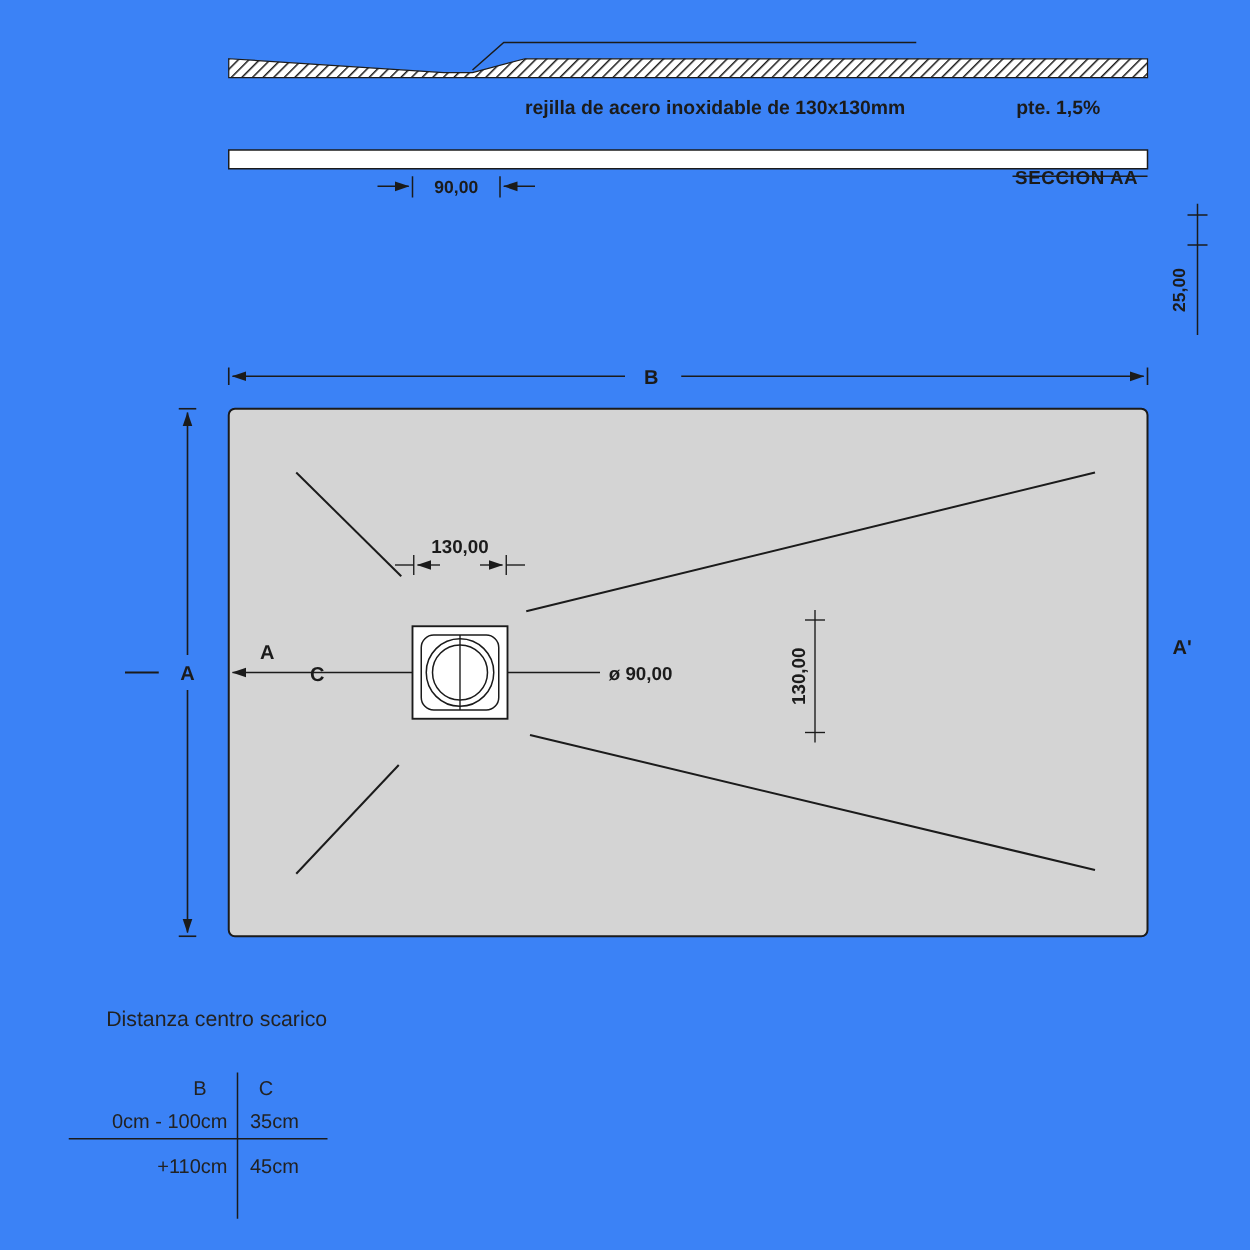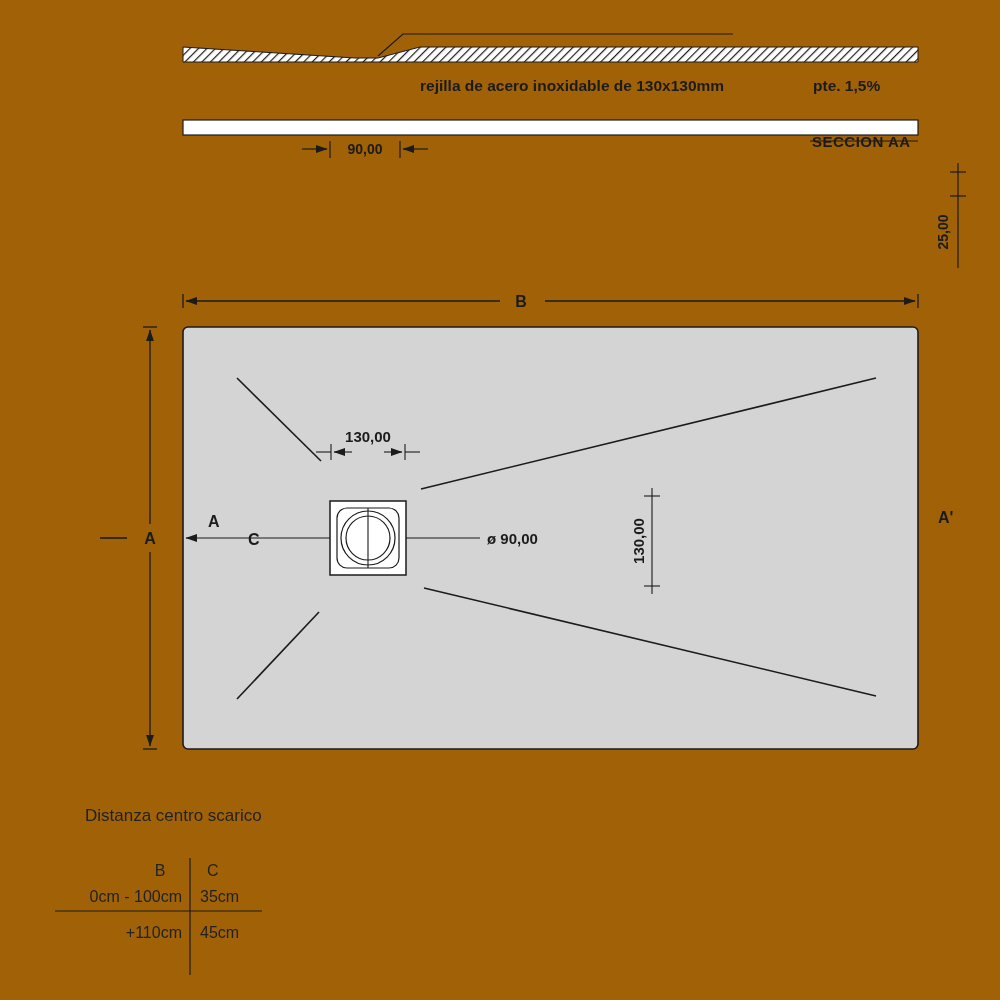--- a/index.html
+++ b/index.html
@@ -1,19 +1,19 @@
 <!DOCTYPE html>
 <html><head>
 <meta charset="utf-8">
 <style>
   html,body{margin:0;padding:0;background:#ffffff;}
   .page{
     position:relative;
     width:1000px;height:1000px;
-    background:#a16207;
+    background:#3b82f6;
     font-family:"Liberation Sans",sans-serif;
     overflow:hidden;
   }
   svg{position:absolute;left:0;top:0;}
   text{font-family:"Liberation Sans",sans-serif;fill:#1b1b1b;}
   .dim{font-size:14px;font-weight:700;}
   .dim15{font-size:15px;font-weight:700;}
   .lbl{font-size:16px;font-weight:700;}
   .note{font-size:15.5px;font-weight:600;}
   .seclbl{font-size:15px;font-weight:700;letter-spacing:.5px;}

